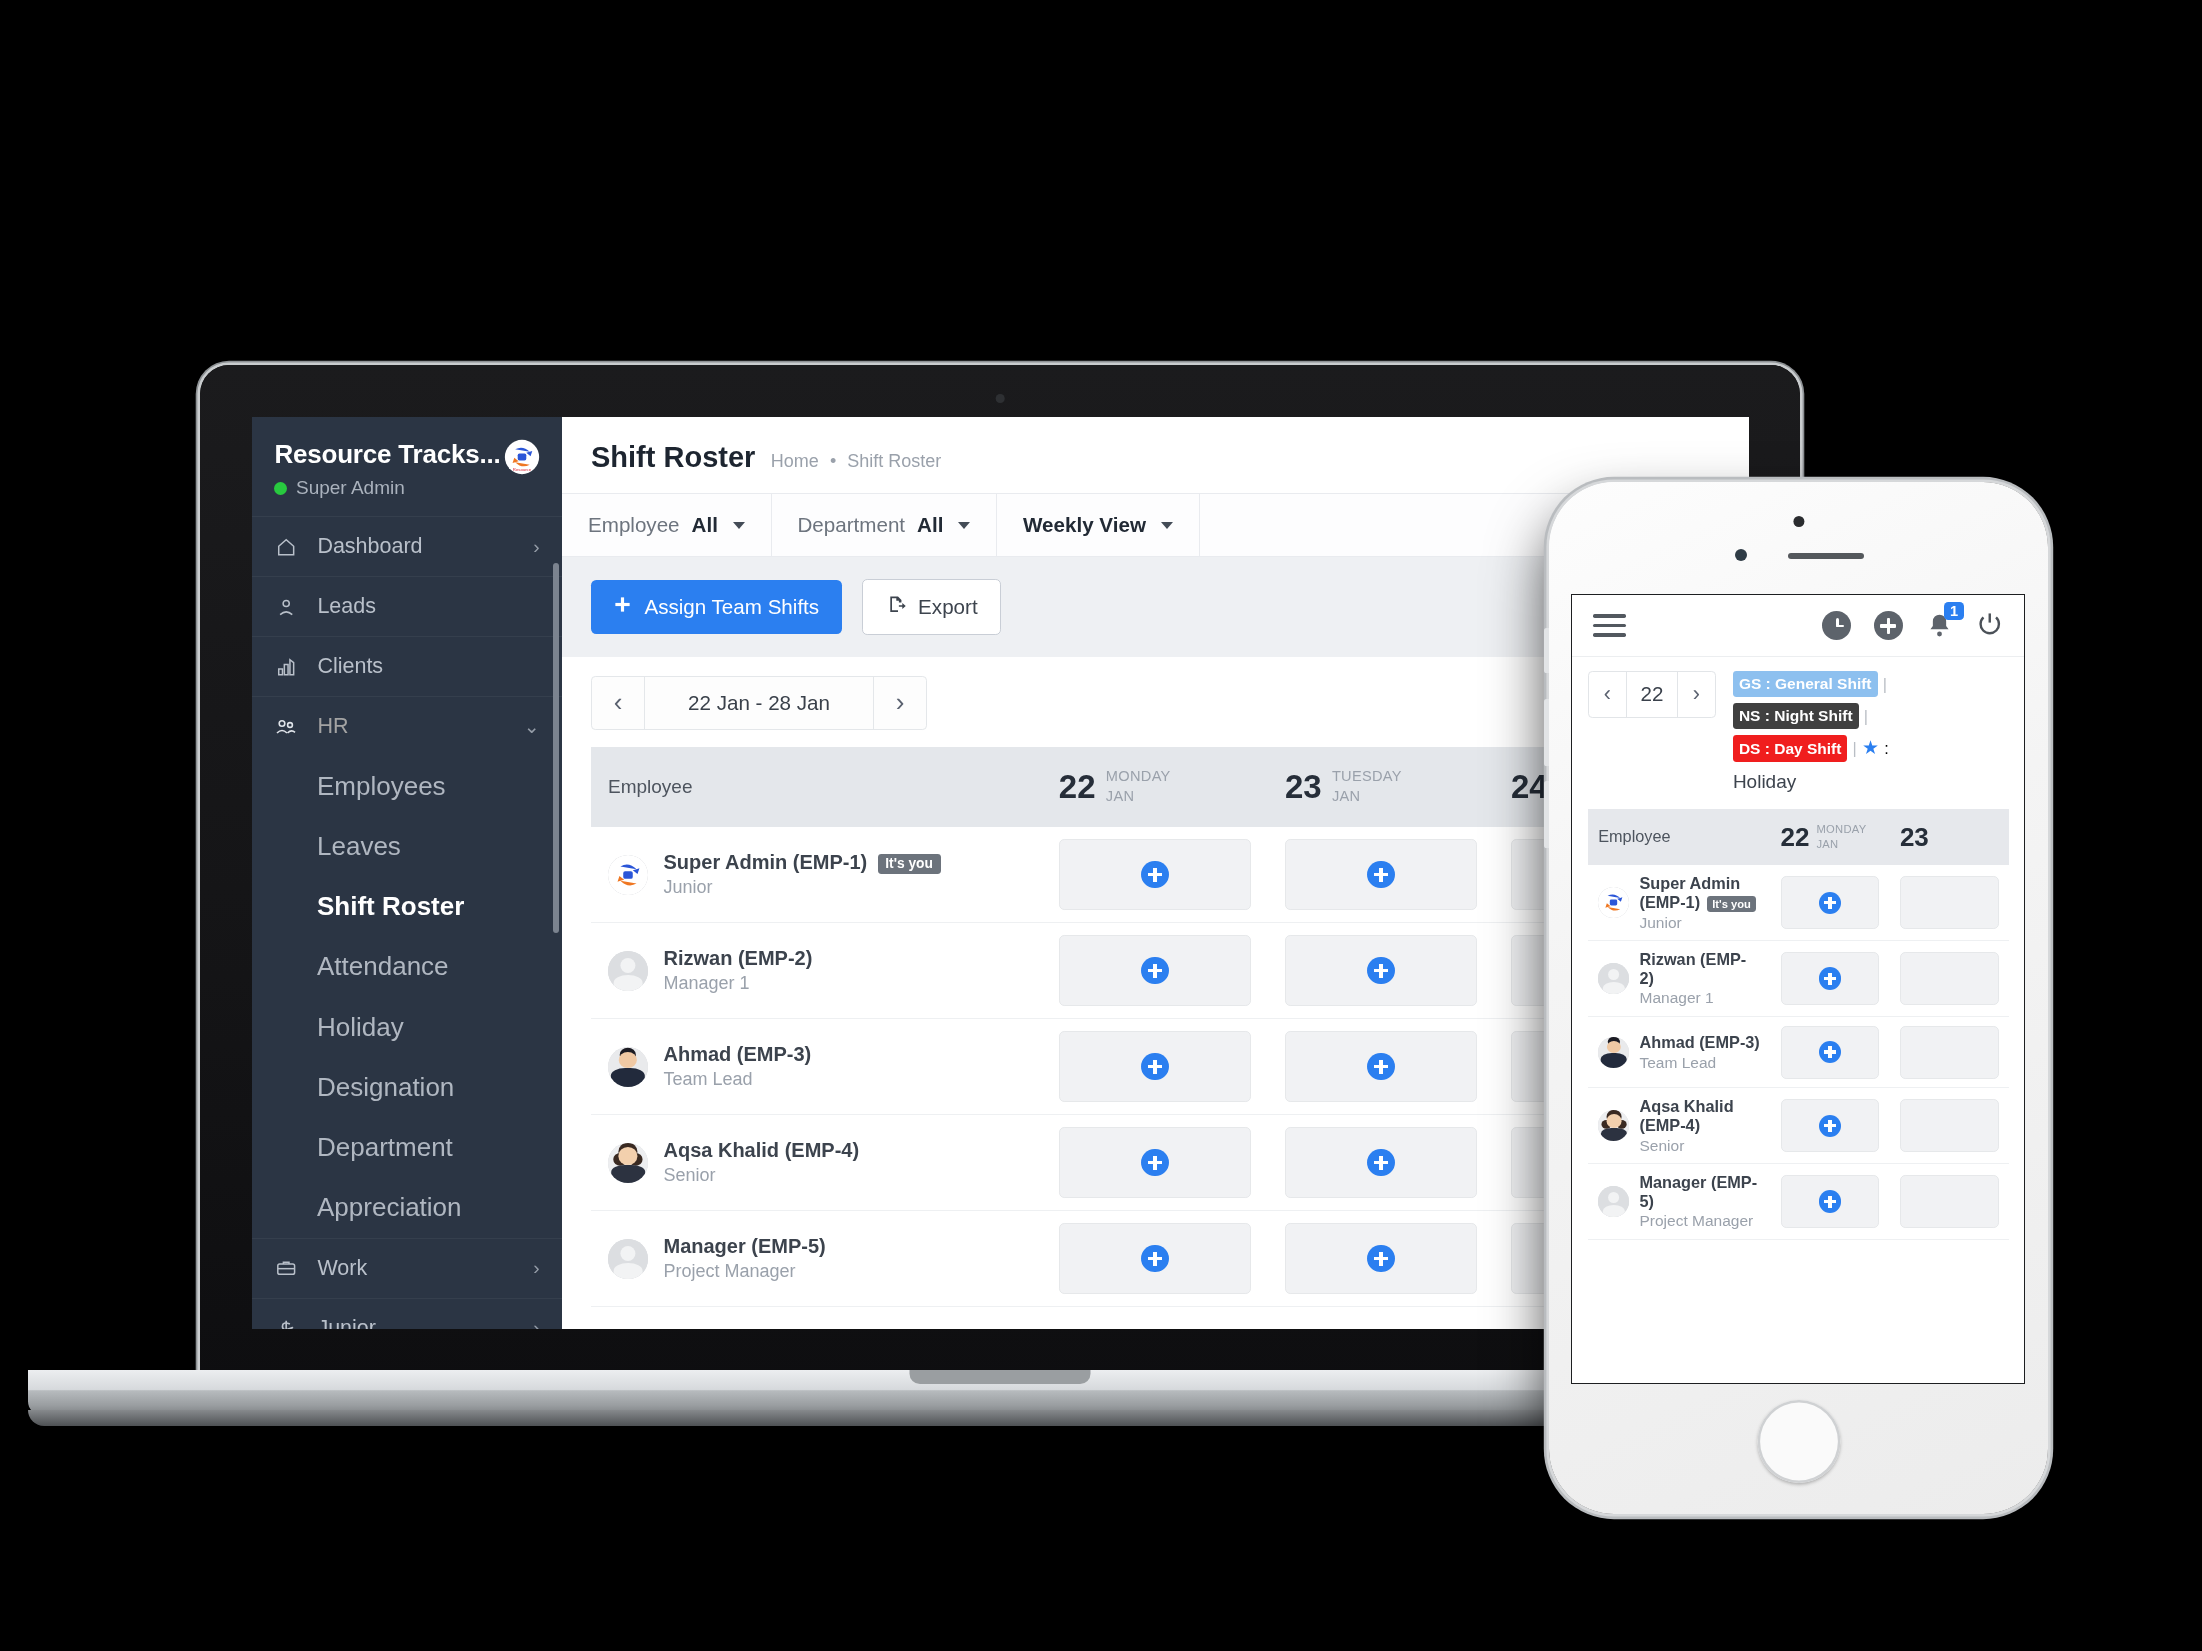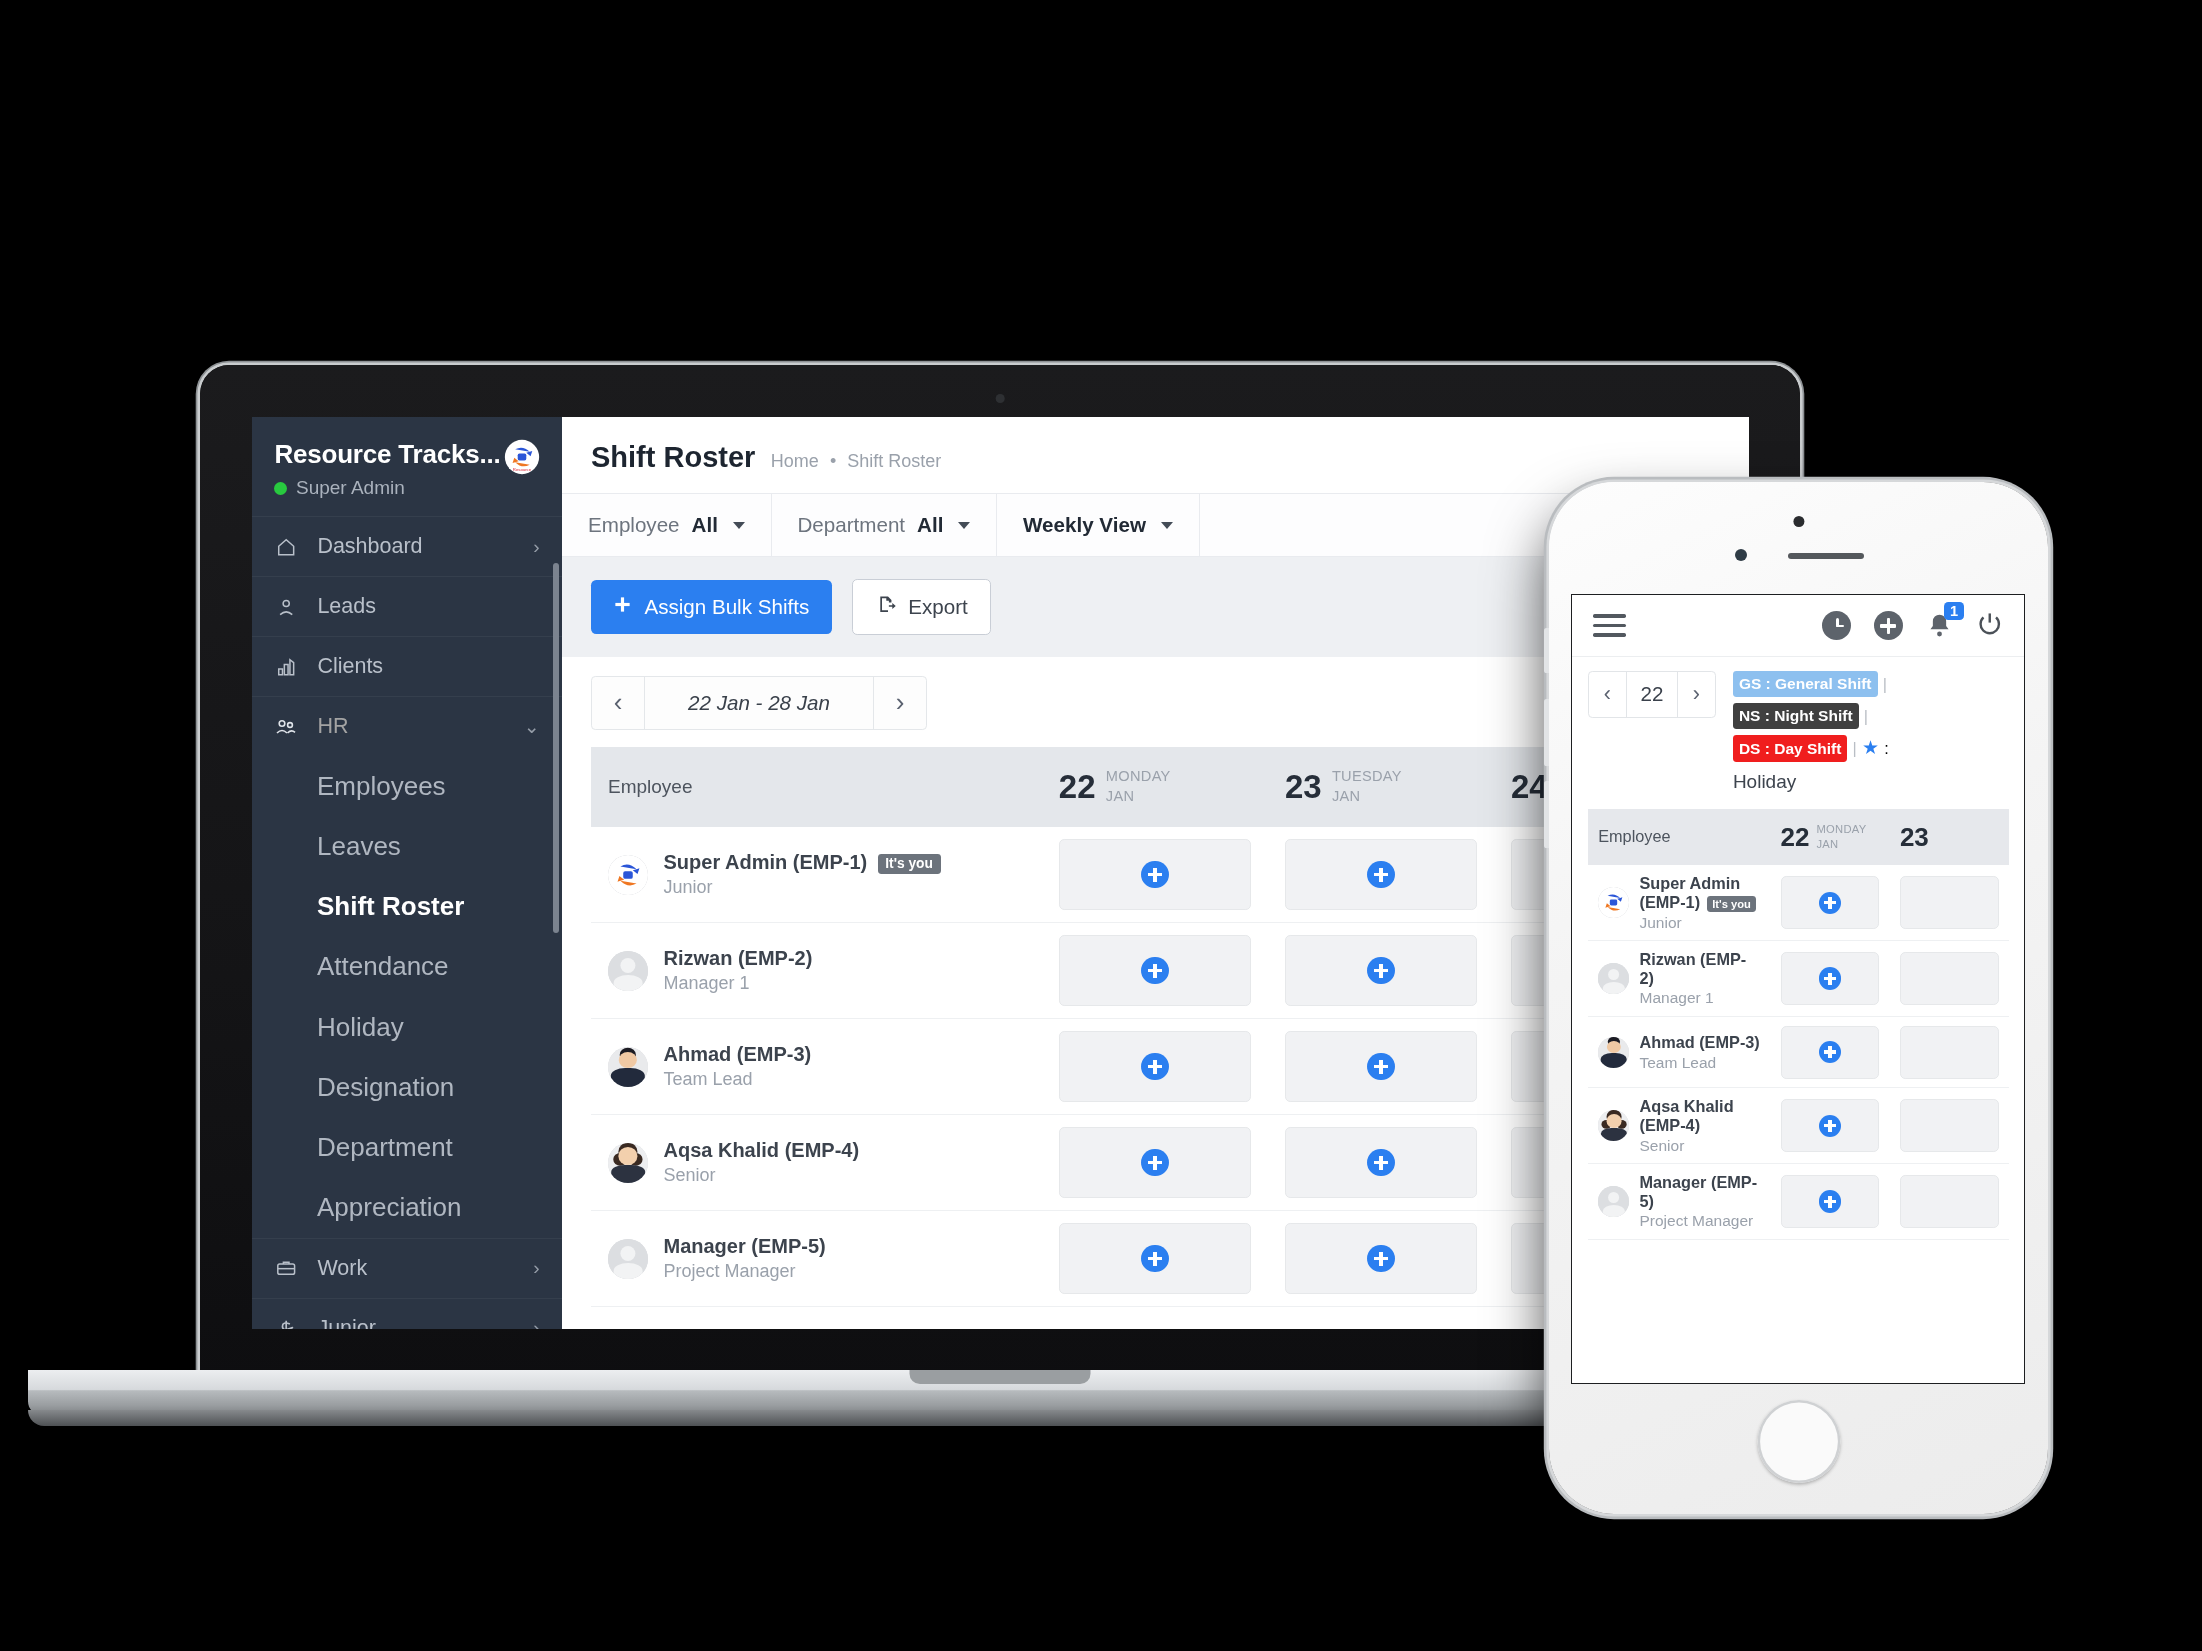--- a/index.html
+++ b/index.html
@@ -87,21 +87,21 @@
   }
   .btn-outline {
     background:#fff; color:#3d444e; border:0.9px solid #c9ced6; border-radius:5.2px;
     padding:13.8px 22.4px; font-size:20.6px; display:flex; align-items:center; gap:12px; cursor:pointer;
   }
 
   .card { margin:0 29px; background:#fff; flex:1; }
   .weeknav { display:flex; margin:19px 0 17px 0; width:336px; border:0.9px solid #e4e7ea; border-radius:4.3px; overflow:hidden; background:#fdfdfd;}
   .weeknav .arrow { width:53px; display:flex; align-items:center; justify-content:center; font-size:26px; color:#5b6270; border-right:0.9px solid #e4e7ea; cursor:pointer;}
   .weeknav .arrow.right { border-right:none; border-left:0.9px solid #e4e7ea; }
-  .weeknav .range { flex:1; text-align:center; padding:13.8px 0; font-size:20.6px; color:#3a414b;font-style:italic; }
+  .weeknav .range { flex:1; text-align:center; padding:13.8px 0; font-size:20.6px; color:#3a414b; }
 
   table.roster { width:100%; border-collapse:collapse; table-layout:fixed; }
   table.roster th { background:#e4e7eb; text-align:left; padding:20.6px 17px; font-weight:normal; }
   .th-emp { font-size:19px; color:#4d545e; }
   .th-day { display:flex; align-items:center; gap:10.3px; }
   .th-day .dnum { font-size:33px; font-weight:bold; color:#262e39; line-height:1; }
   .th-day .dmeta { font-size:14.6px; color:#9aa1ab; line-height:1.35; letter-spacing:0.3px; }
   table.roster td { border-bottom:0.9px solid #eef0f2; padding:12px 17px; vertical-align:middle; }
   .emp { display:flex; align-items:center; gap:15.5px; }
   .avatar { width:40px; height:40px; border-radius:50%; background:#d8dade; flex:0 0 40px; position:relative; overflow:hidden; }
@@ -338,21 +338,21 @@
             </div>
 
             <div class="actionbar">
               <button class="btn-primary">
                 <span>
                   <svg width="19" height="19" viewBox="0 0 24 24">
                       <rect x="10" y="3" width="4" height="18" fill="#fff"></rect>
                       <rect x="3" y="10" width="18" height="4" fill="#fff"></rect>
                     </svg>
                 </span>
-                <span>Assign Bulk Shifts</span>
+                <span>Assign Team Shifts</span>
               </button>
               <button class="btn-outline">
                 <span>
                   <svg width="20.6" height="20.6" viewBox="0 0 24 24">
                       <path d="M5 3 h9 l4 4 v3 h-3 V8 h-3 V5 H7 v14 h7 v2 H5 Z" fill="#3d444e"></path>
                       <path d="M15 13 h4 v-2.6 l4 3.6 -4 3.6 V15 h-4 Z" fill="#3d444e"></path>
                     </svg>
                 </span>
                 <span>Export</span>
               </button>

